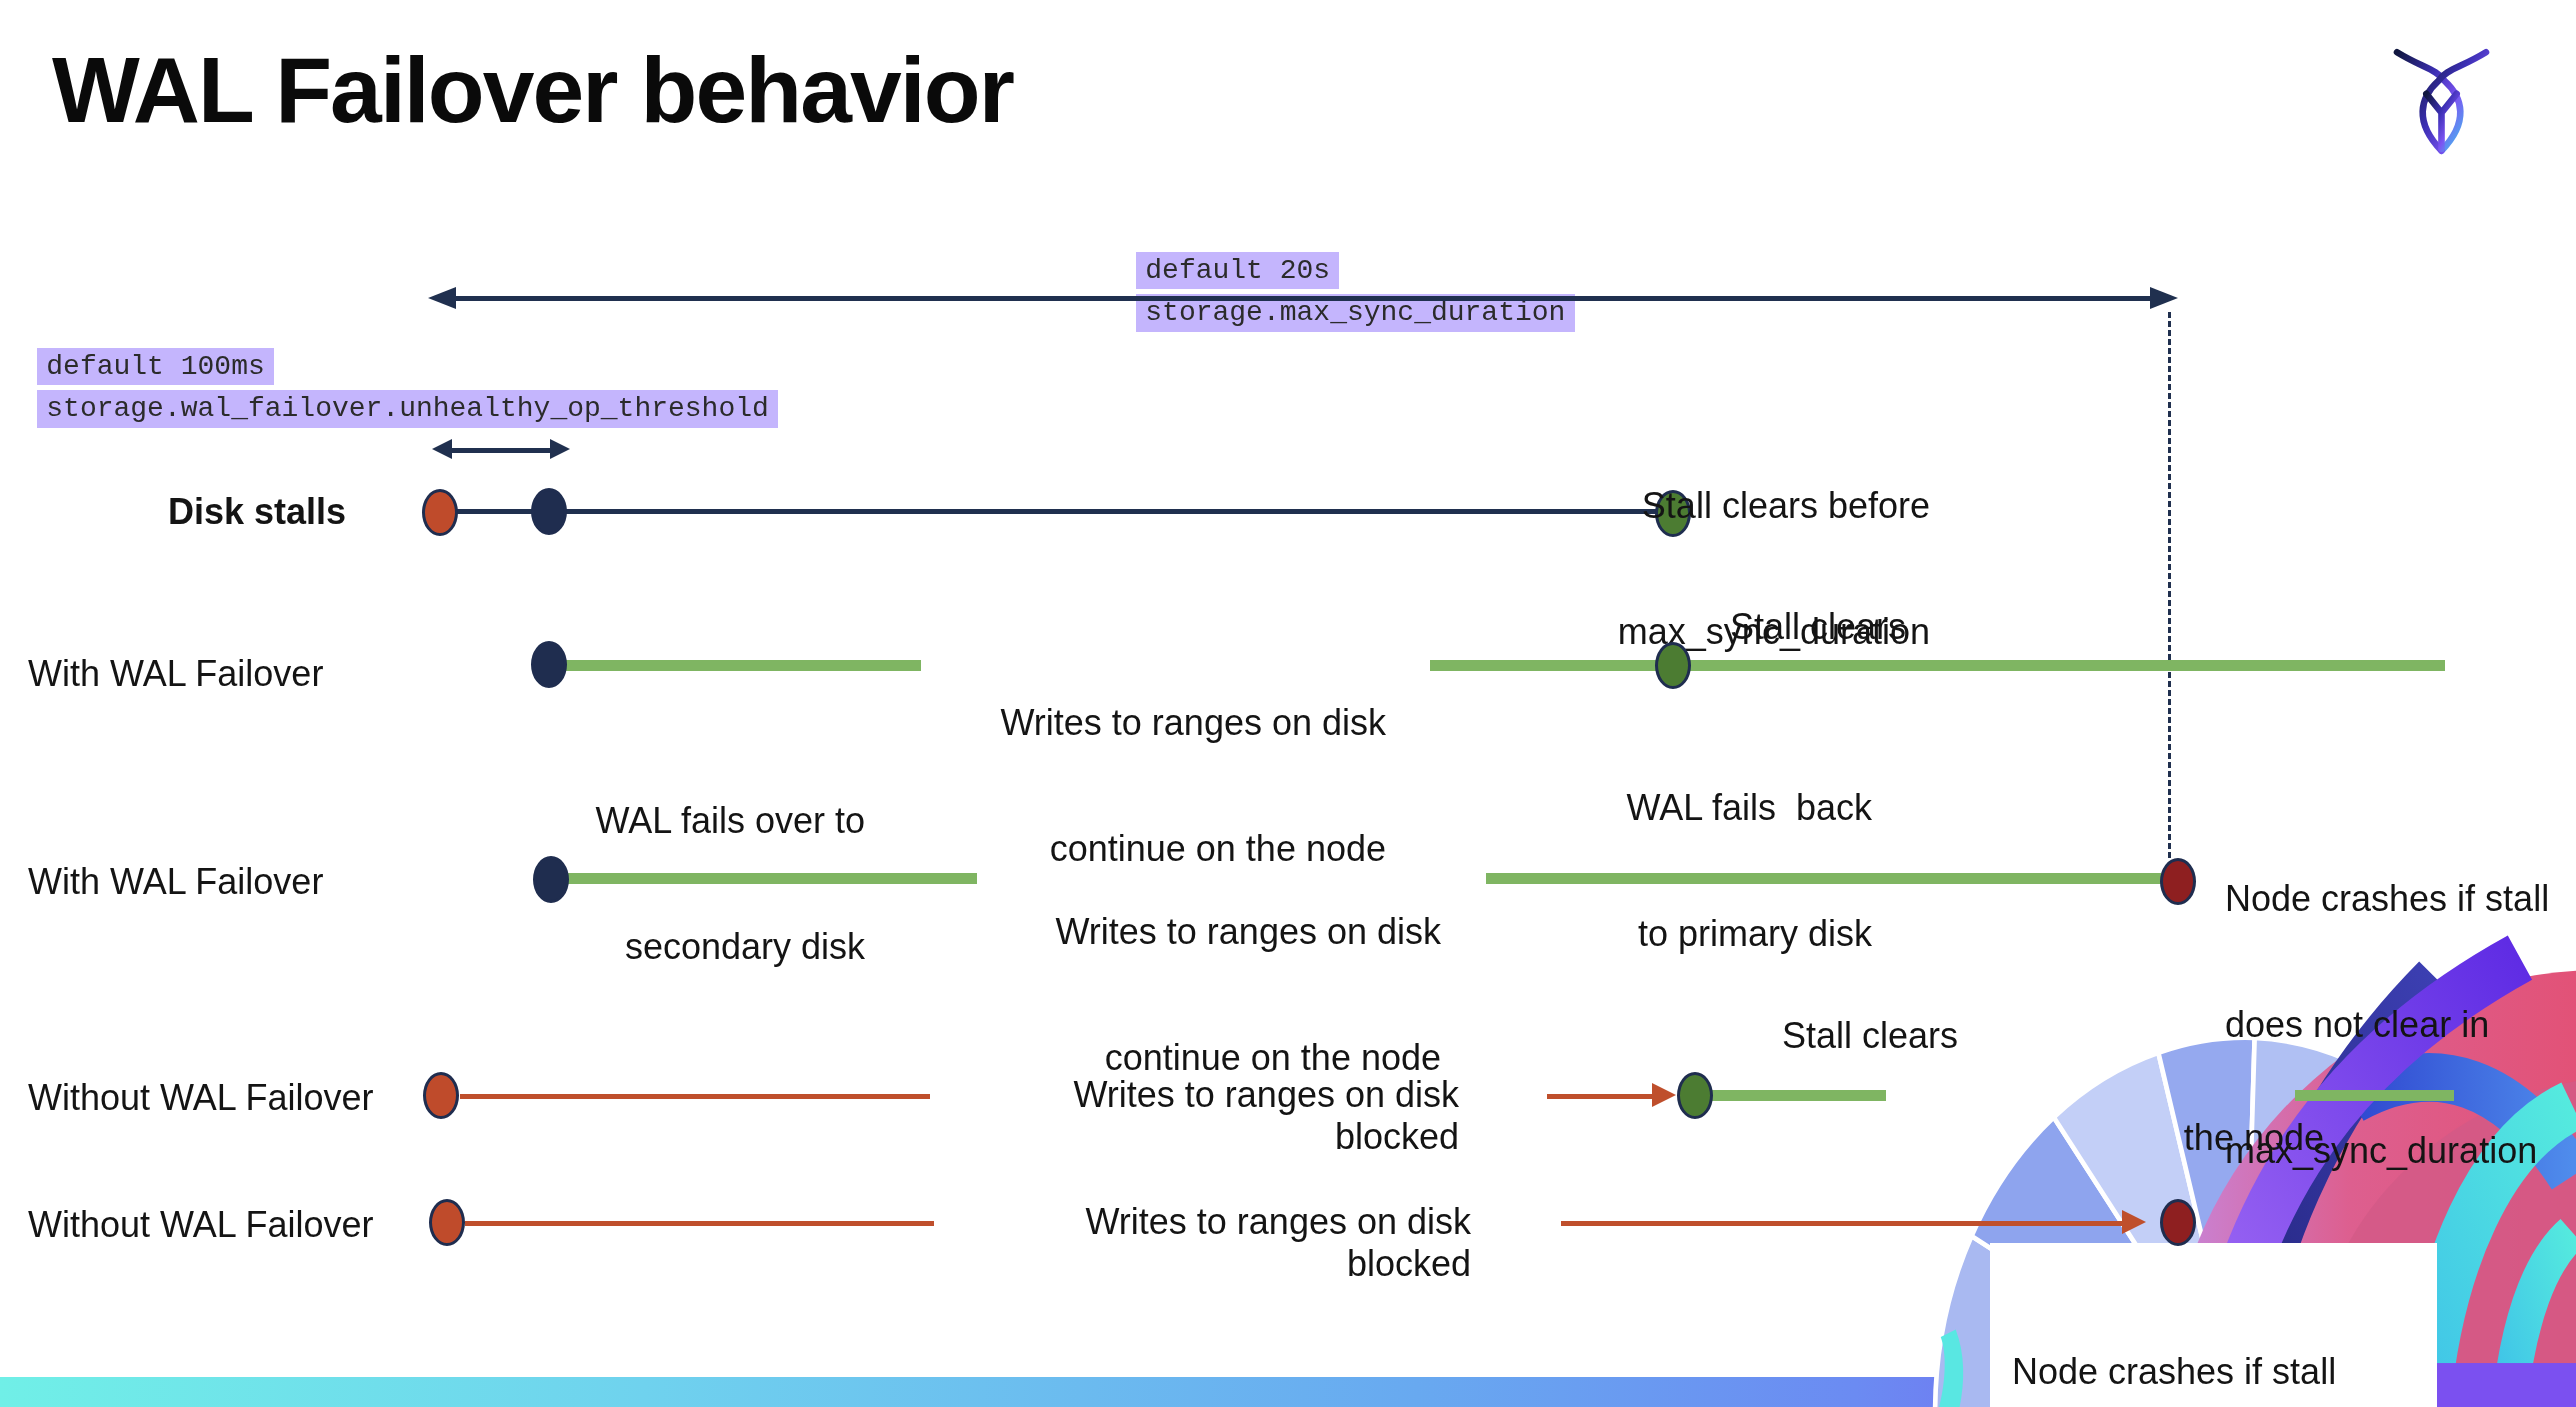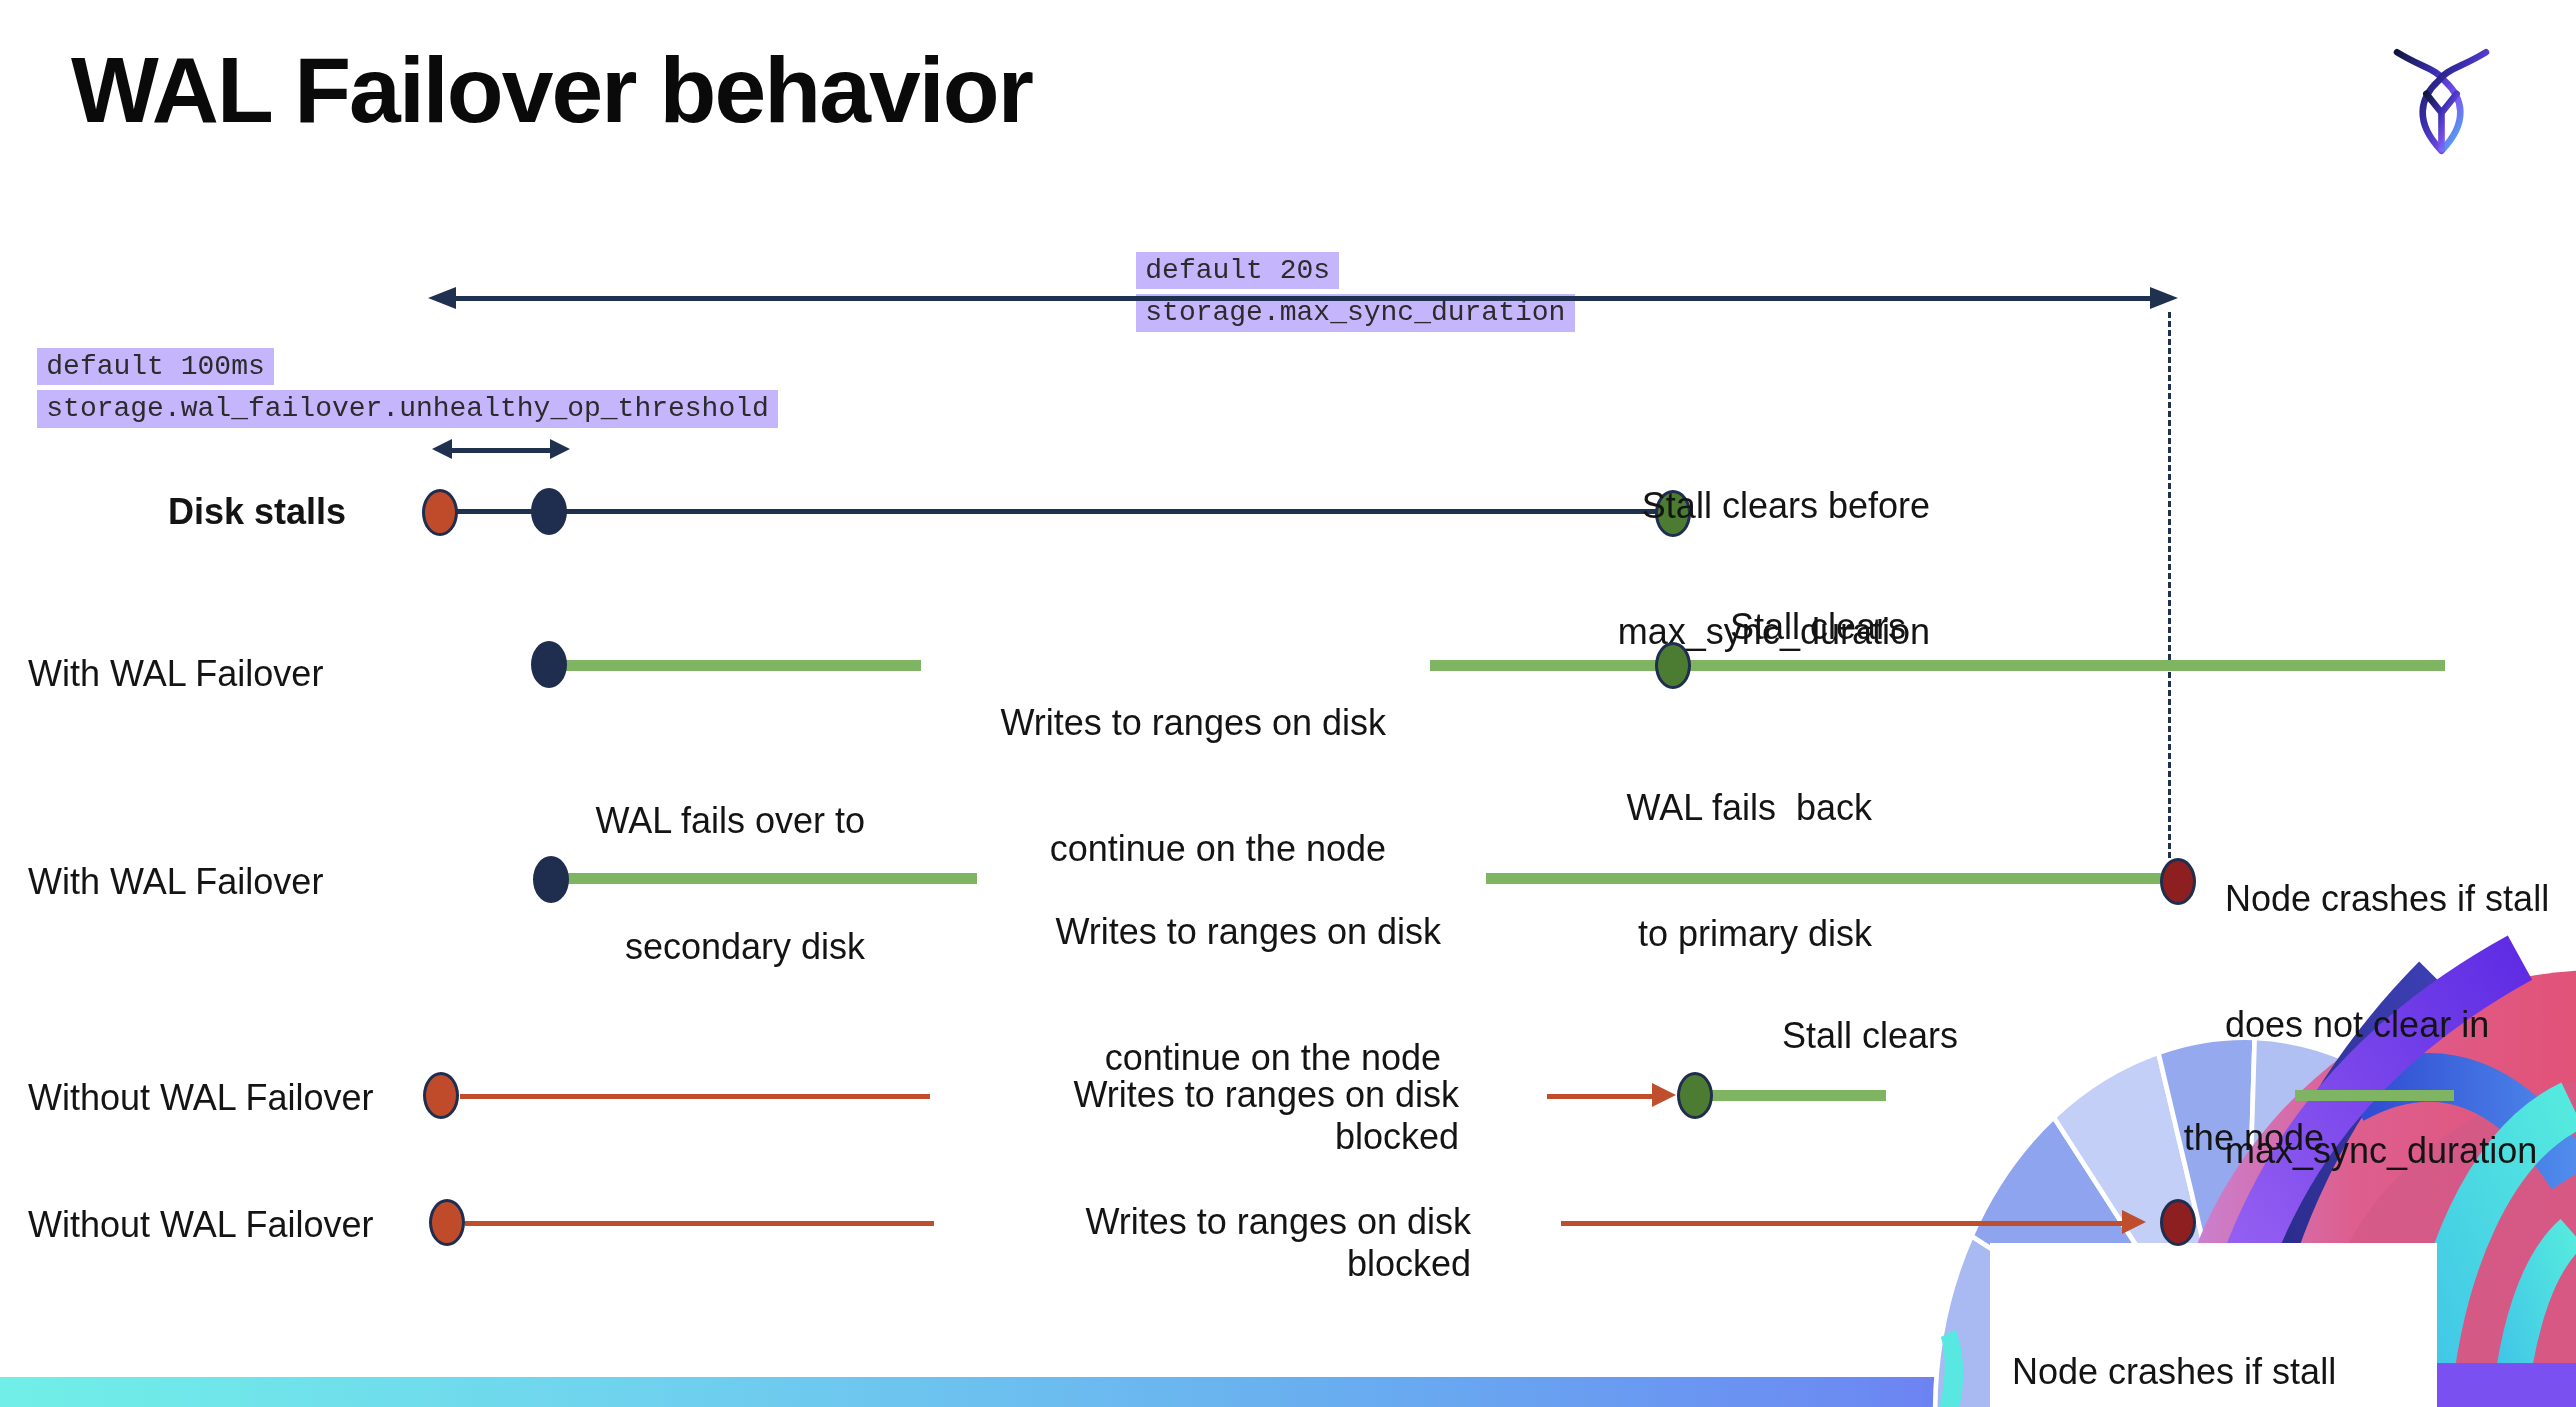--- a/index.html
+++ b/index.html
@@ -1,18 +1,18 @@
 <!DOCTYPE html>
 <html style="font-size:15px"><head>
 <meta charset="utf-8">
 <style>
   html,body{margin:0;padding:0;background:#fff;}
   .slide{position:relative;width:2576px;height:1408px;background:#ffffff;overflow:hidden;
          font-family:"Liberation Sans",sans-serif;color:#141414;}
-  .title{position:absolute;left:71px;top:37px;font-size:93px;font-weight:800;
+  .title{position:absolute;left:52px;top:37px;font-size:93px;font-weight:800;
          letter-spacing:-1.9px;color:#0a0a0a;}
   .code-block{position:absolute;font-family:"Liberation Mono","DejaVu Sans Mono",monospace;
               font-size:28px;color:#2b2b2b;}
   .code-line{display:table;background:#c4b5fd;padding:2.8px 9.3px 3.7px 9.3px;margin-bottom:4.7px;white-space:pre;}
   .lbl{position:absolute;font-size:36px;line-height:42px;color:#141414;white-space:pre-wrap;}
   .center{text-align:right;}
   .right{text-align:center;font-weight:bold;}
   .hline{position:absolute;}
   .line-navy{height:4.7px;background:#20304f;}
   .line-green{height:11.2px;background:#7fb562;}

